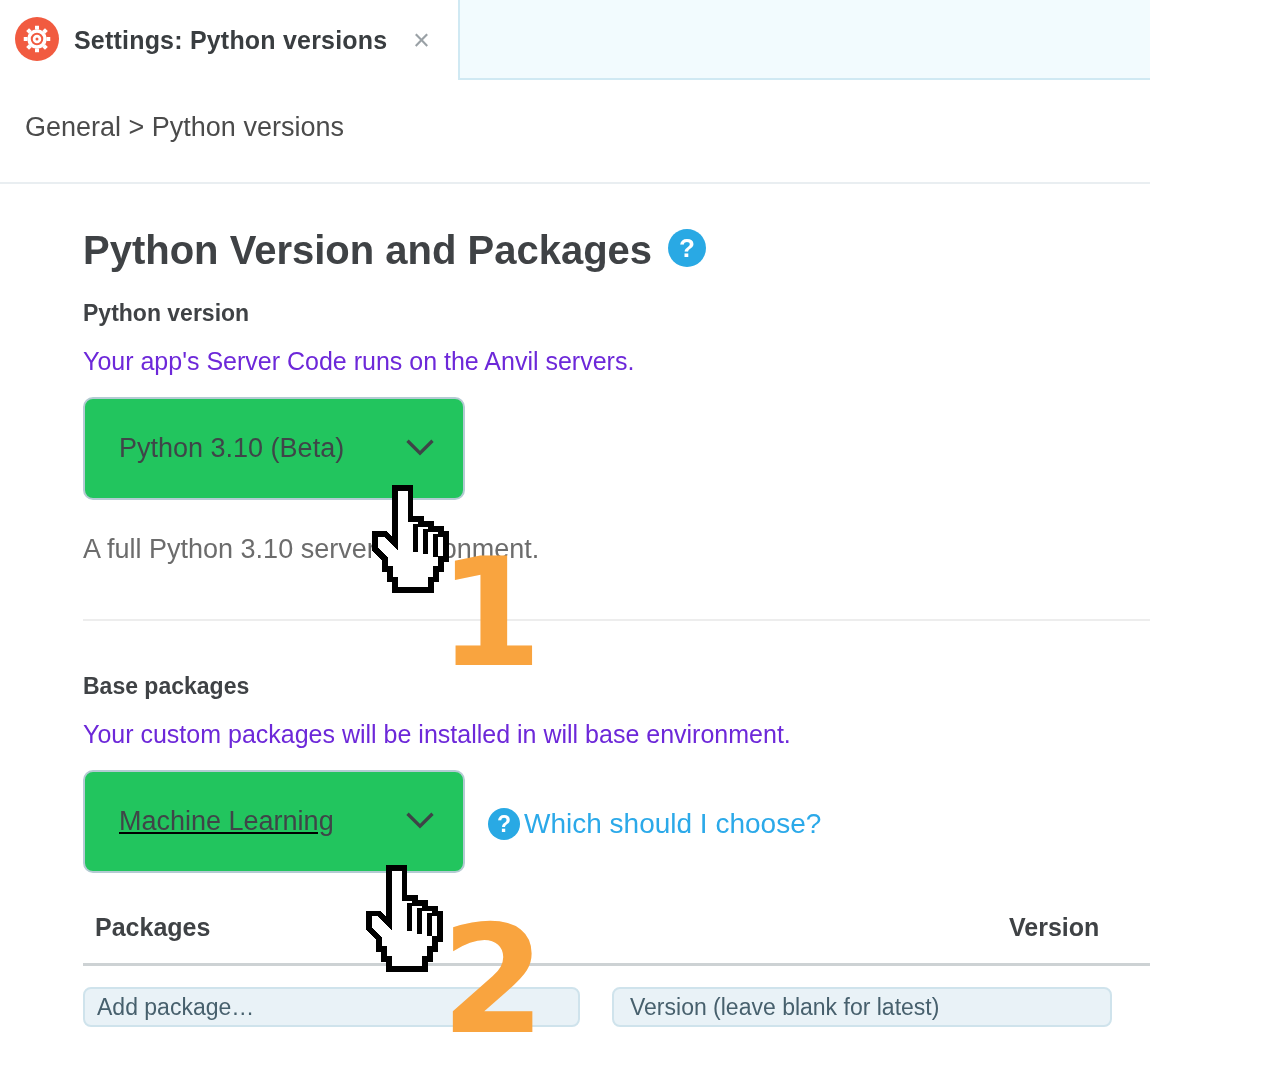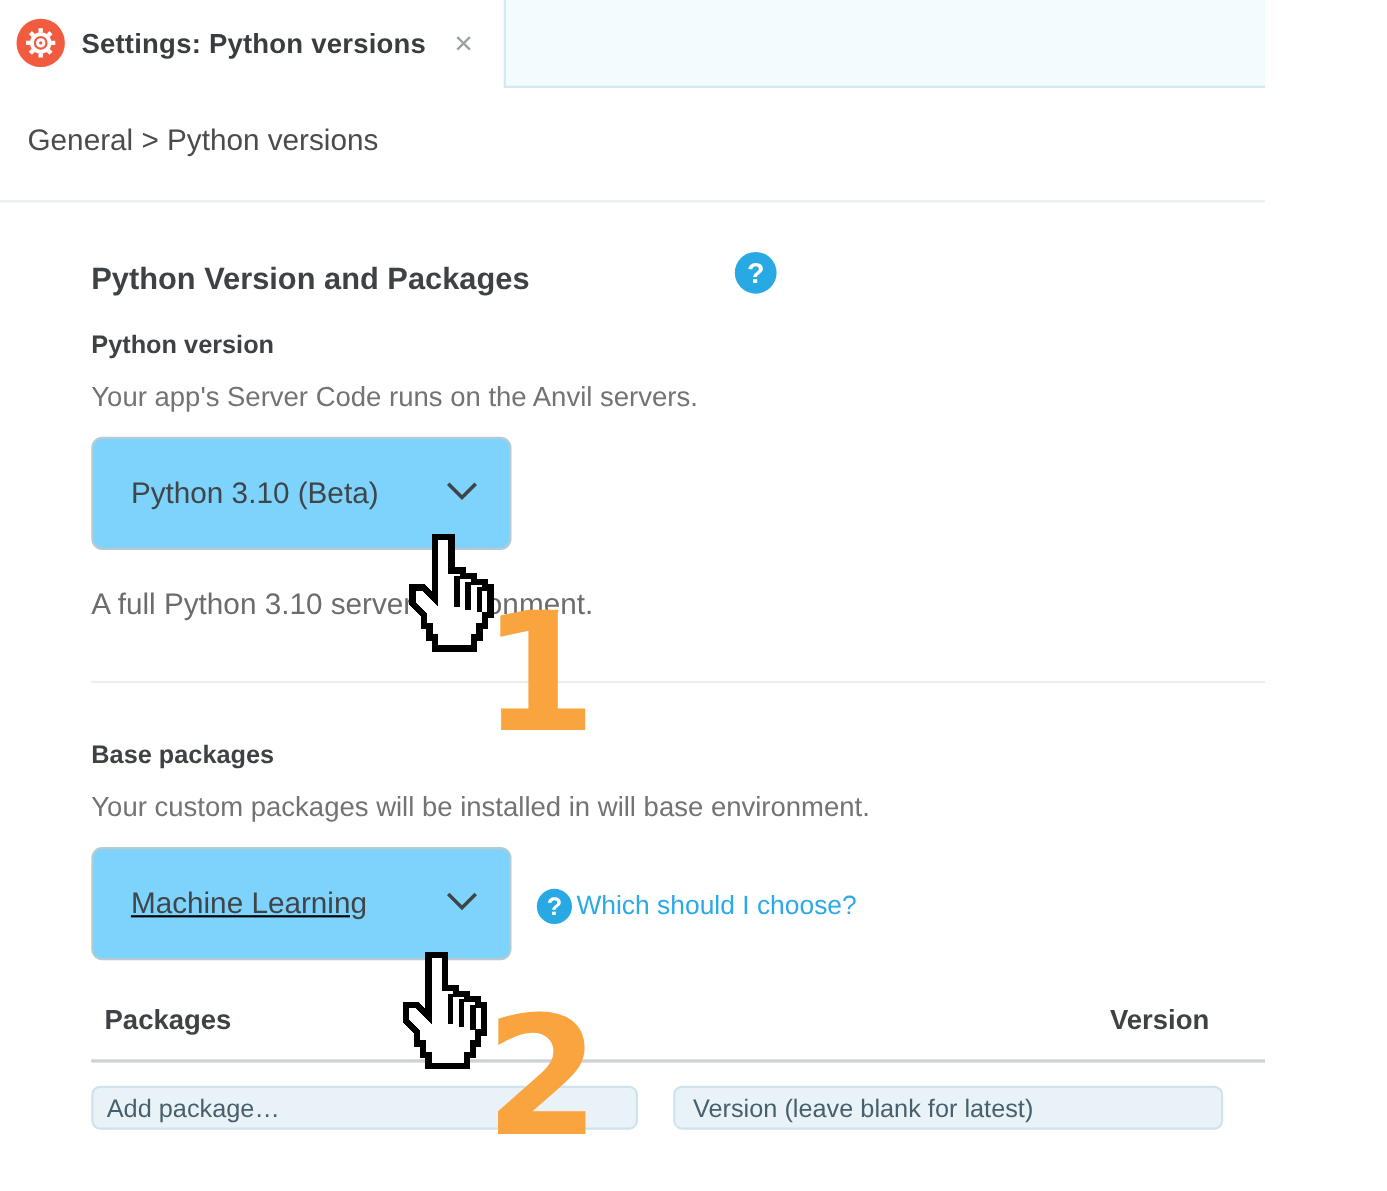--- a/index.html
+++ b/index.html
@@ -18,40 +18,40 @@
                 border-left:2px solid #d0e9f3;border-bottom:2px solid #d0e9f3;}
   .right-edge{position:absolute;left:1257px;top:80px;width:2px;height:1003px;background:#dcebf3;}
 
   
   .breadcrumb{position:absolute;left:25px;top:112px;font-size:27px;color:#4b4b4b;
               text-decoration-thickness:2px;text-underline-offset:6px;
               cursor:pointer;white-space:nowrap;}
   .top-divider{position:absolute;left:0;top:182px;width:1261px;height:2px;background:#e9eef1;}
 
   
-  .h1{position:absolute;left:83px;top:238px;font-size:28px;font-weight:bold;color:#3f4245;white-space:nowrap;}
+  .h1{position:absolute;left:83px;top:228px;font-size:40px;font-weight:bold;color:#3f4245;white-space:nowrap;}
   .help-circle{border-radius:50%;background:#29a9e4;color:#fff;display:flex;align-items:center;
                justify-content:center;font-weight:bold;}
   .help-h1{position:absolute;left:668px;top:229px;width:38px;height:38px;font-size:26px;}
   .sub-label{position:absolute;font-size:23px;font-weight:bold;color:#3f4245;white-space:nowrap;}
   .desc{position:absolute;font-size:25px;white-space:nowrap;}
-  .desc-light{color:#737373;}
+  .desc-light{color:#6d28d9;}
   .desc-mid{color:#6c6c6c;}
 
-  .dropdown{position:absolute;left:83px;width:382px;height:103px;background:#7dd3fc;
+  .dropdown{position:absolute;left:83px;width:382px;height:103px;background:#22c55e;
             border:2px solid #b4cbd3;border-radius:10px;display:flex;align-items:center;
             padding:0 28px 0 34px;cursor:pointer;}
   .dropdown .dd-text{font-size:27px;color:#3f4548;white-space:nowrap;}
   .dropdown .dd-chevron{margin-left:auto;}
 
   .section-divider{position:absolute;left:83px;top:619px;width:1090px;height:2px;background:#ededed;}
 
   .help-link-row{position:absolute;left:488px;top:808px;display:flex;align-items:center;cursor:pointer;}
   .help-link-icon{width:32px;height:32px;font-size:23px;flex:none;position:static;}
-  .help-link-text{font-size:24px;color:#2ba9e9;margin-left:4px;white-space:nowrap;}
+  .help-link-text{font-size:28px;color:#2ba9e9;margin-left:4px;white-space:nowrap;}
 
   .col-header{position:absolute;top:913px;font-size:25px;font-weight:bold;color:#3f4245;white-space:nowrap;}
   .header-divider{position:absolute;left:83px;top:963px;width:1090px;height:3px;background:#cdd2d4;}
 
   .pkg-input{position:absolute;top:987px;height:40px;background:#e9f2f7;border:2px solid #cfe3ec;
              border-radius:8px;font-size:23px;color:#3f5360;padding:0 16px;outline:none;}
   .pkg-input::placeholder{color:#47606d;opacity:1;}
 
   .step-num{position:absolute;font-size:150px;line-height:1;font-weight:bold;color:#f9a43f;
             font-family:"DejaVu Sans","Liberation Sans",sans-serif;}

